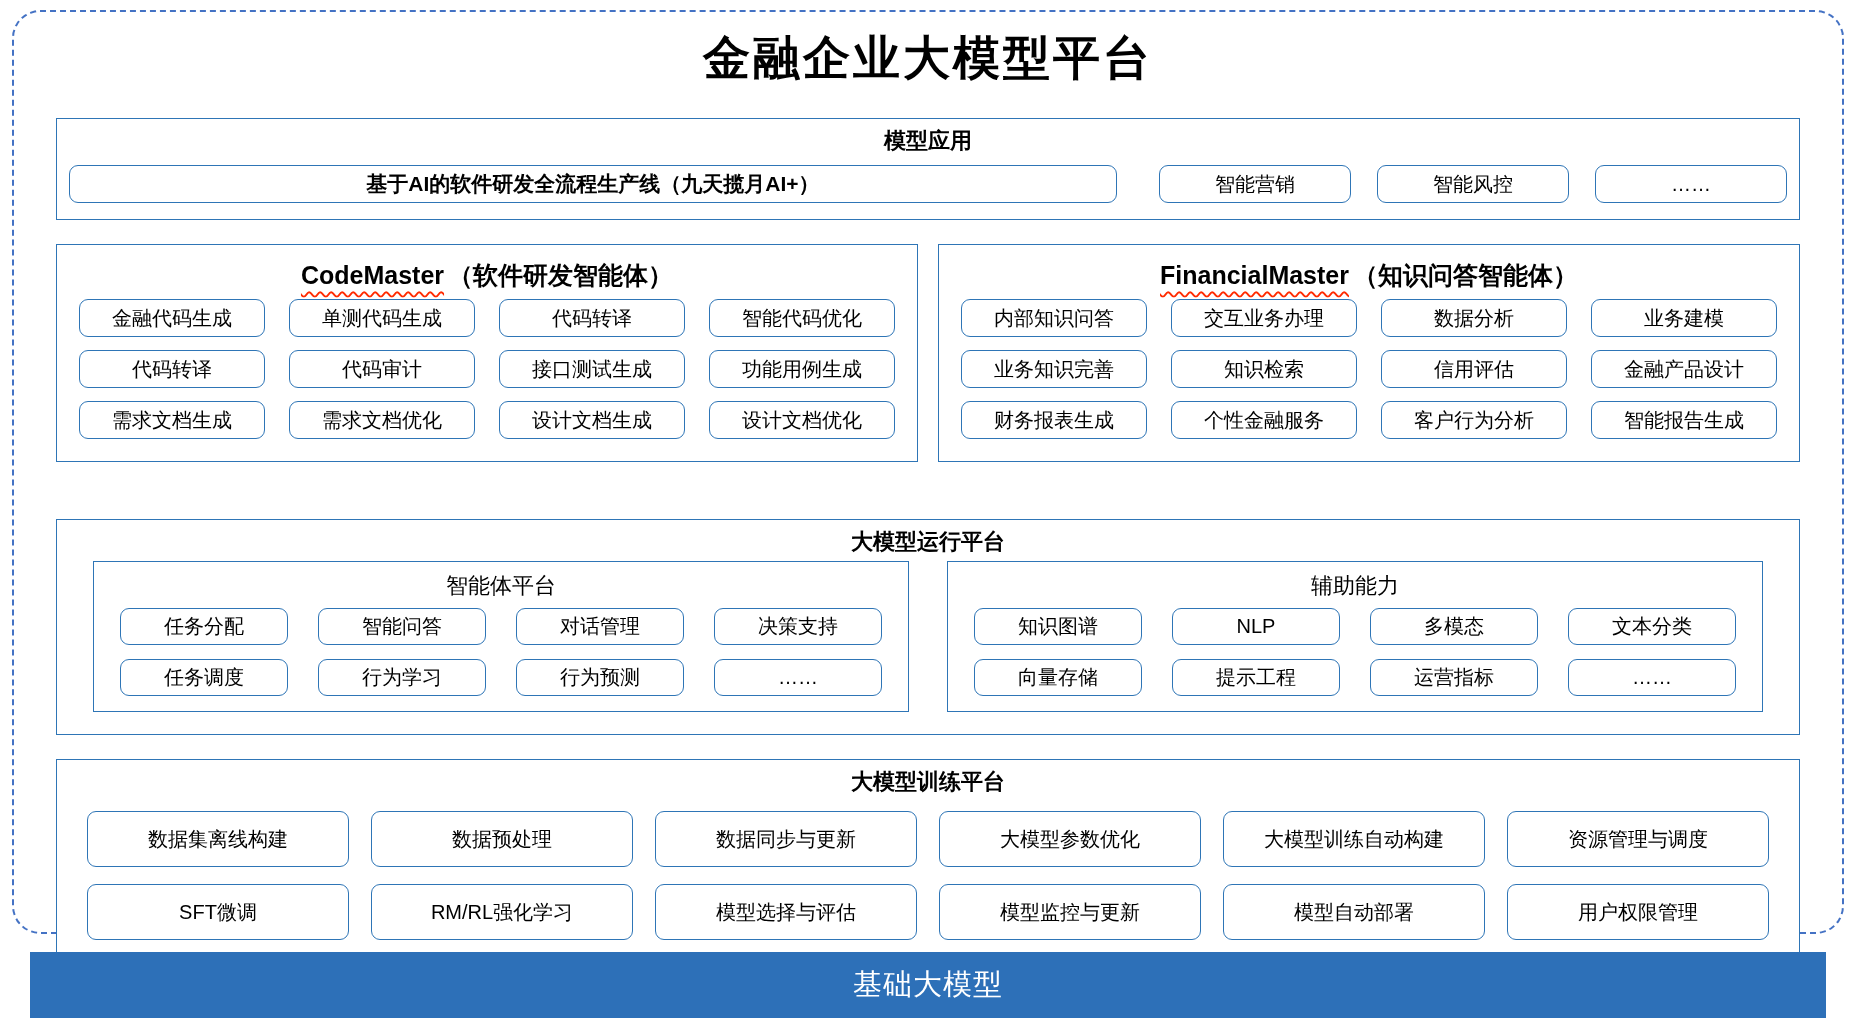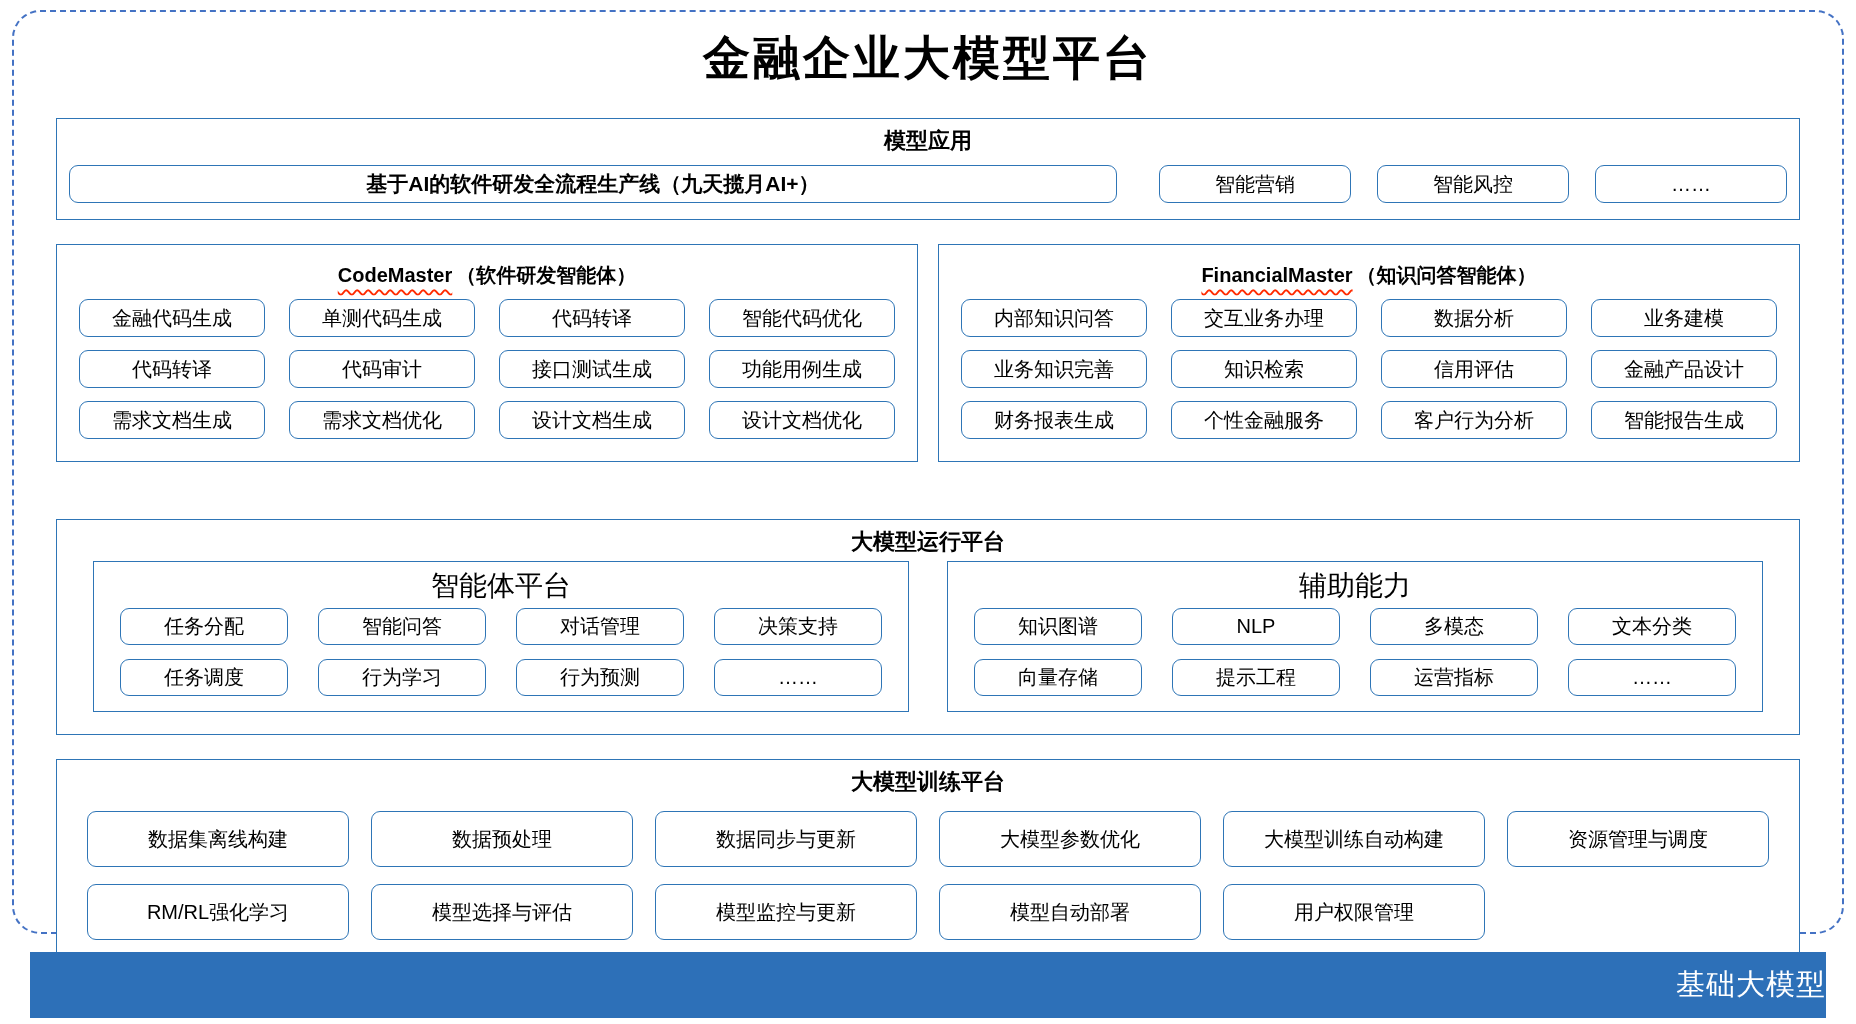--- a/index.html
+++ b/index.html
@@ -47,52 +47,52 @@
   }
   
   .s1 { flex:0 0 102px; }
   .s1-row { display:flex; gap:26px; padding:11px 12px 0; }
   .btn.big { flex:0 0 61%; font-weight:700; font-size:21px; margin-right:16px; }
   .s1-row .btn:not(.big) { flex:1; }
   
   .two-col { flex:0 0 218px; display:flex; gap:20px; }
   .agent { flex:1; padding:8px 18px 0; display:flex; flex-direction:column; }
   .agent-title {
-    text-align:center; font-weight:700; font-size:20px;
+    text-align:center; font-weight:700; font-size:25px;
     flex:0 0 44px; display:flex; align-items:center; justify-content:center;
   }
   .agent-title .en {
     text-decoration-line:underline;
     text-decoration-style:wavy;
     text-decoration-color:#FF2A00;
     text-decoration-thickness:1.5px;
     text-underline-offset:7px;
     margin-right:4px;
   }
   .grid4 { display:grid; grid-template-columns:repeat(4,1fr); gap:13px 24px; padding:2px 4px 0; }
   
   .s3 { flex:0 0 216px; display:flex; flex-direction:column;margin-top:33px; }
   .inner-row { display:flex; gap:38px; padding:6px 36px 0; }
   .inner { flex:1; border:1.4px solid #2E75B6; box-sizing:border-box; padding:2px 26px 15px; }
   .inner-title {
-    text-align:center; font-size:28px; font-weight:400;
+    text-align:center; font-size:22px; font-weight:400;
     height:44px; display:flex; align-items:center; justify-content:center;
   }
   .grid4c { display:grid; grid-template-columns:repeat(4,1fr); gap:14px 30px;text-align:right; }
   .grid4c .btn { height:37px; }
   
   .s4 { flex:0 0 198px; }
   .grid6 { display:grid; grid-template-columns:repeat(6,1fr); gap:17px 22px; padding:16px 30px 0; }
   .grid6 .btn { height:56px; }
   
   .base-bar {
     position:absolute; left:30px; right:30px; top:952px; height:66px;
     background:#2D70B8;
     color:#fff;
-    display:flex; align-items:center; justify-content:flex-end;
+    display:flex; align-items:center; justify-content:center;
     font-size:29px; letter-spacing:1px;
   }
 </style>
 </head>
 <body>
 
 <div class="outer">
 
   <h1 class="main-title">金融企业大模型平台</h1>
 
@@ -189,20 +189,21 @@
 
   <section class="box s4">
     <div class="sec-title">大模型训练平台</div>
     <div class="grid6">
       <div class="btn">数据集离线构建</div>
       <div class="btn">数据预处理</div>
       <div class="btn">数据同步与更新</div>
       <div class="btn">大模型参数优化</div>
       <div class="btn">大模型训练自动构建</div>
       <div class="btn">资源管理与调度</div>
+      <div class="btn">SFT微调</div>
       <div class="btn">RM/RL强化学习</div>
       <div class="btn">模型选择与评估</div>
       <div class="btn">模型监控与更新</div>
       <div class="btn">模型自动部署</div>
       <div class="btn">用户权限管理</div>
     </div>
   </section>
 
 </div>
 

